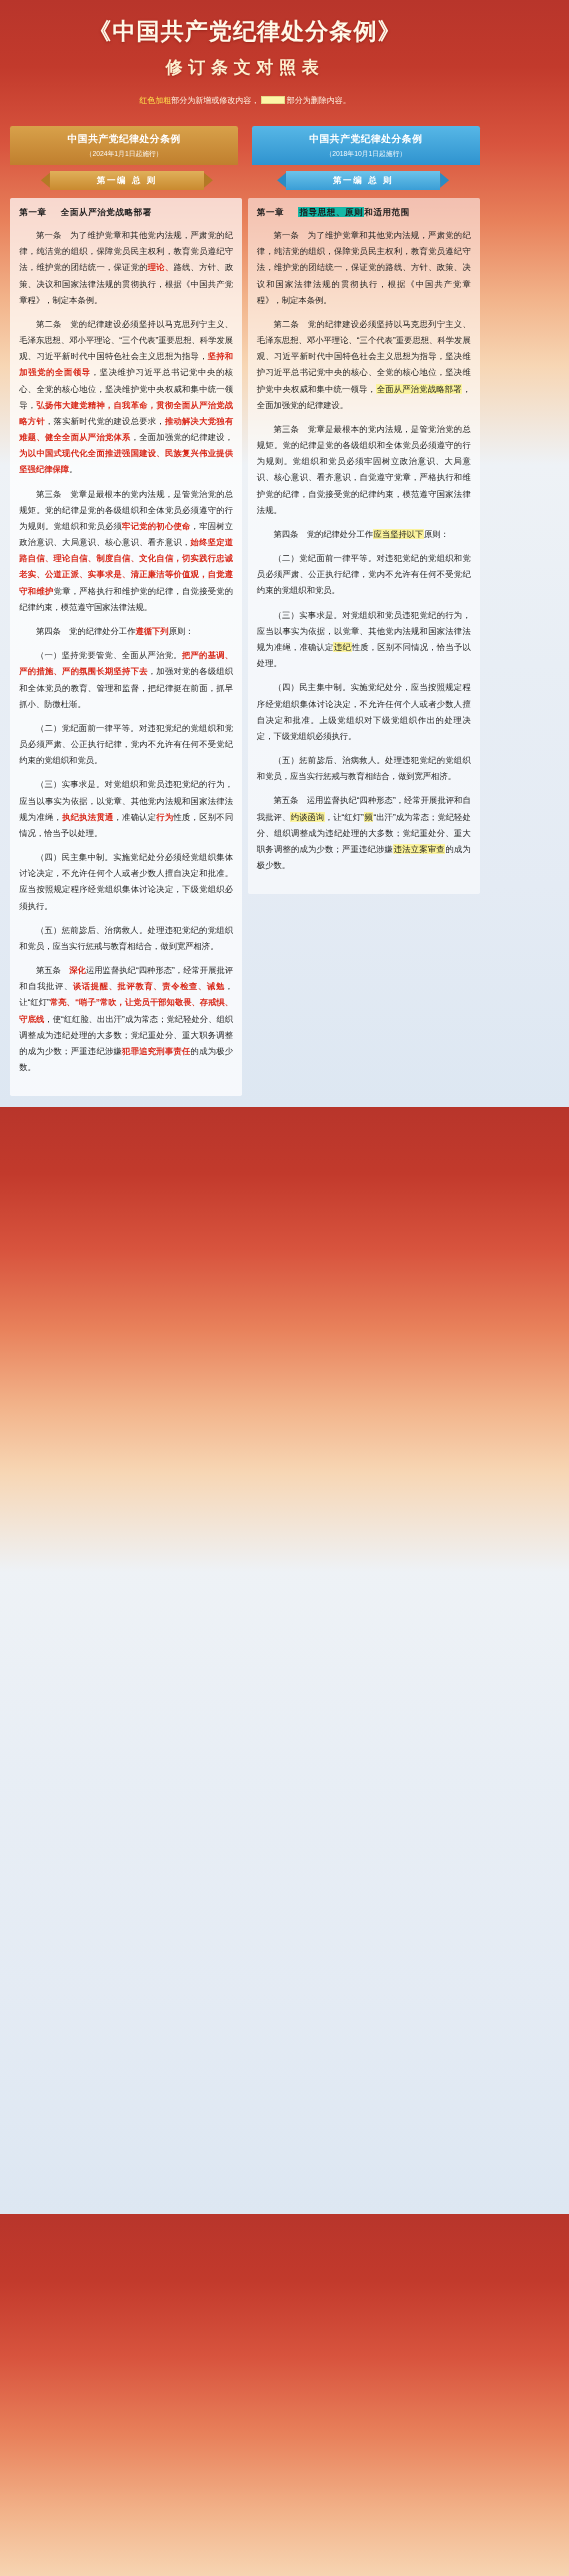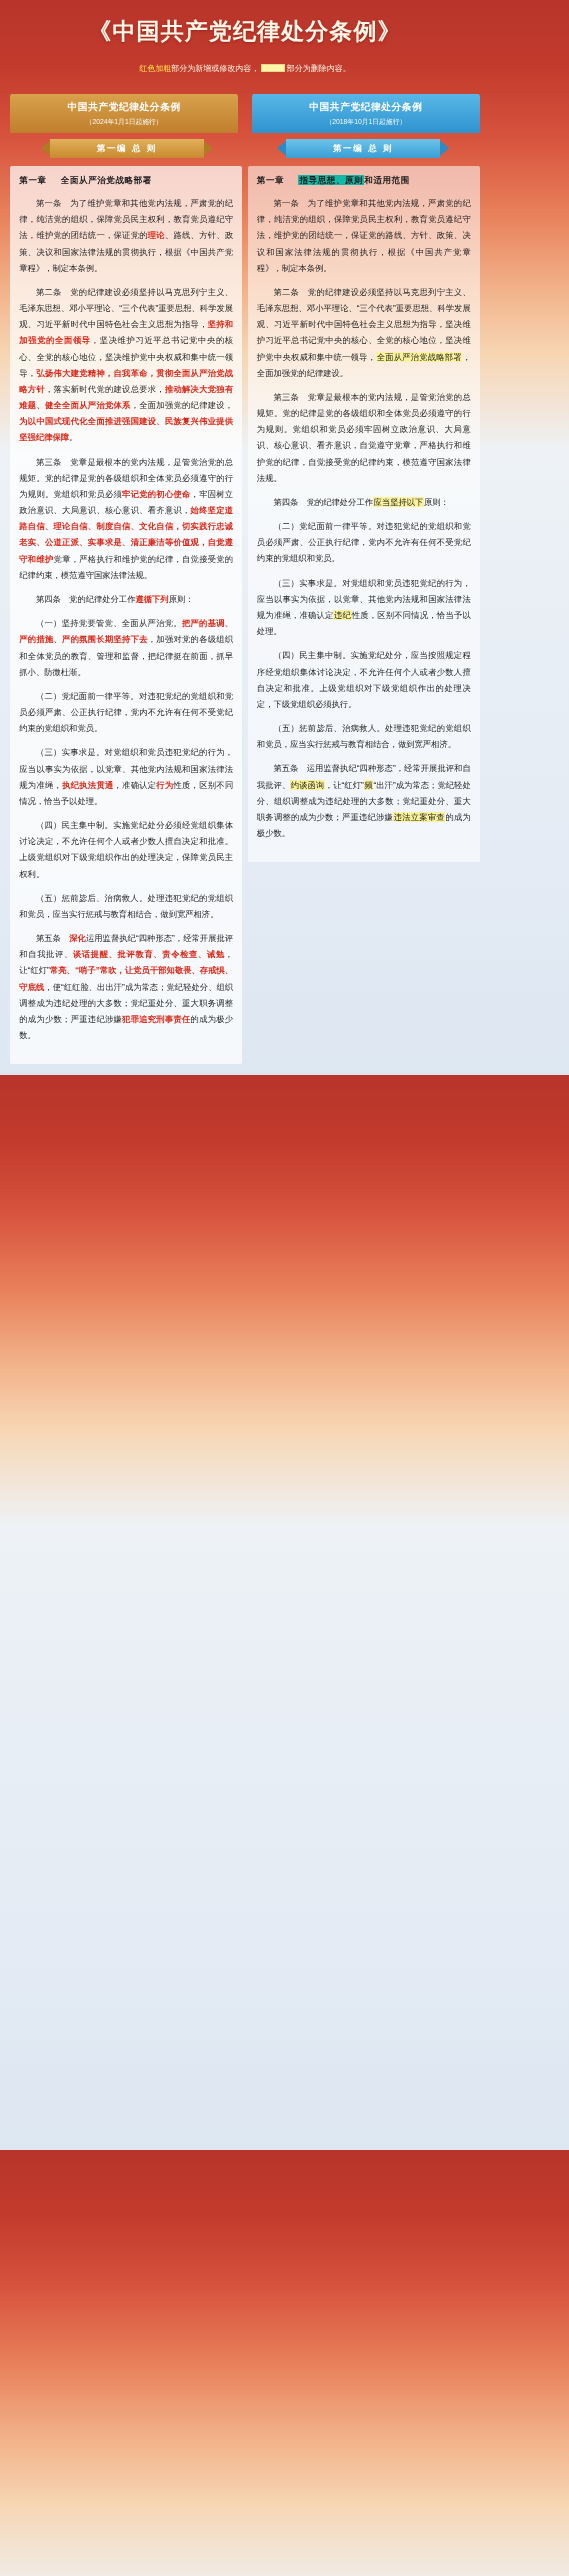--- a/index.html
+++ b/index.html
@@ -118,20 +118,21 @@
   .red { color: #d92b1c; font-weight: bold; }
   .hl { background: #fbf39c; padding: 0 0.6px; }
 </style>
 </head>
 <body>
 
 <div class="page">
 
   <div class="header">
     <div class="title-main">《中国共产党纪律处分条例》</div>
+    <div class="title-sub">修订条文对照表</div>
     <div class="legend">
       <span class="red">红色加粗</span><span>部分为新增或修改内容，</span><span class="swatch"></span><span>部分为删除内容。</span>
     </div>
   </div>
 
   <div class="col-heads">
     <div class="col-head left">
       <div class="ch-title">中国共产党纪律处分条例</div>
       <div class="ch-sub">（2024年1月1日起施行）</div>
     </div>
@@ -177,21 +178,21 @@
       <p class="art">
         （一）坚持党要管党、全面从严治党。<span class="red">把严的基调、严的措施、严的氛围长期坚持下去</span>，加强对党的各级组织和全体党员的教育、管理和监督，把纪律挺在前面，抓早抓小、防微杜渐。
       </p>
       <p class="art">
         （二）党纪面前一律平等。对违犯党纪的党组织和党员必须严肃、公正执行纪律，党内不允许有任何不受党纪约束的党组织和党员。
       </p>
       <p class="art">
         （三）实事求是。对党组织和党员违犯党纪的行为，应当以事实为依据，以党章、其他党内法规和国家法律法规为准绳，<span class="red">执纪执法贯通</span>，准确认定<span class="red">行为</span>性质，区别不同情况，恰当予以处理。
       </p>
       <p class="art">
-        （四）民主集中制。实施党纪处分必须经党组织集体讨论决定，不允许任何个人或者少数人擅自决定和批准。上级党组织对下级党组织作出的处理决定，保障党员民主权利。
+        （四）民主集中制。实施党纪处分必须经党组织集体讨论决定，不允许任何个人或者少数人擅自决定和批准。应当按照规定程序经党组织集体讨论决定，下级党组织必须执行。
       </p>
       <p class="art">
         （五）惩前毖后、治病救人。处理违犯党纪的党组织和党员，应当实行惩戒与教育相结合，做到宽严相济。
       </p>
 
       <p class="art">
         第五条　<span class="red">深化</span>运用监督执纪“四种形态”，经常开展批评和自我批评、<span class="red">谈话提醒、批评教育、责令检查、诫勉</span>，让“红灯”<span class="red">常亮、“哨子”常吹，让党员干部知敬畏、存戒惧、守底线</span>，使“红红脸、出出汗”成为常态；党纪轻处分、组织调整成为违纪处理的大多数；党纪重处分、重大职务调整的成为少数；严重违纪涉嫌<span class="red">犯罪追究刑事责任</span>的成为极少数。
       </p>
     </div>
 

